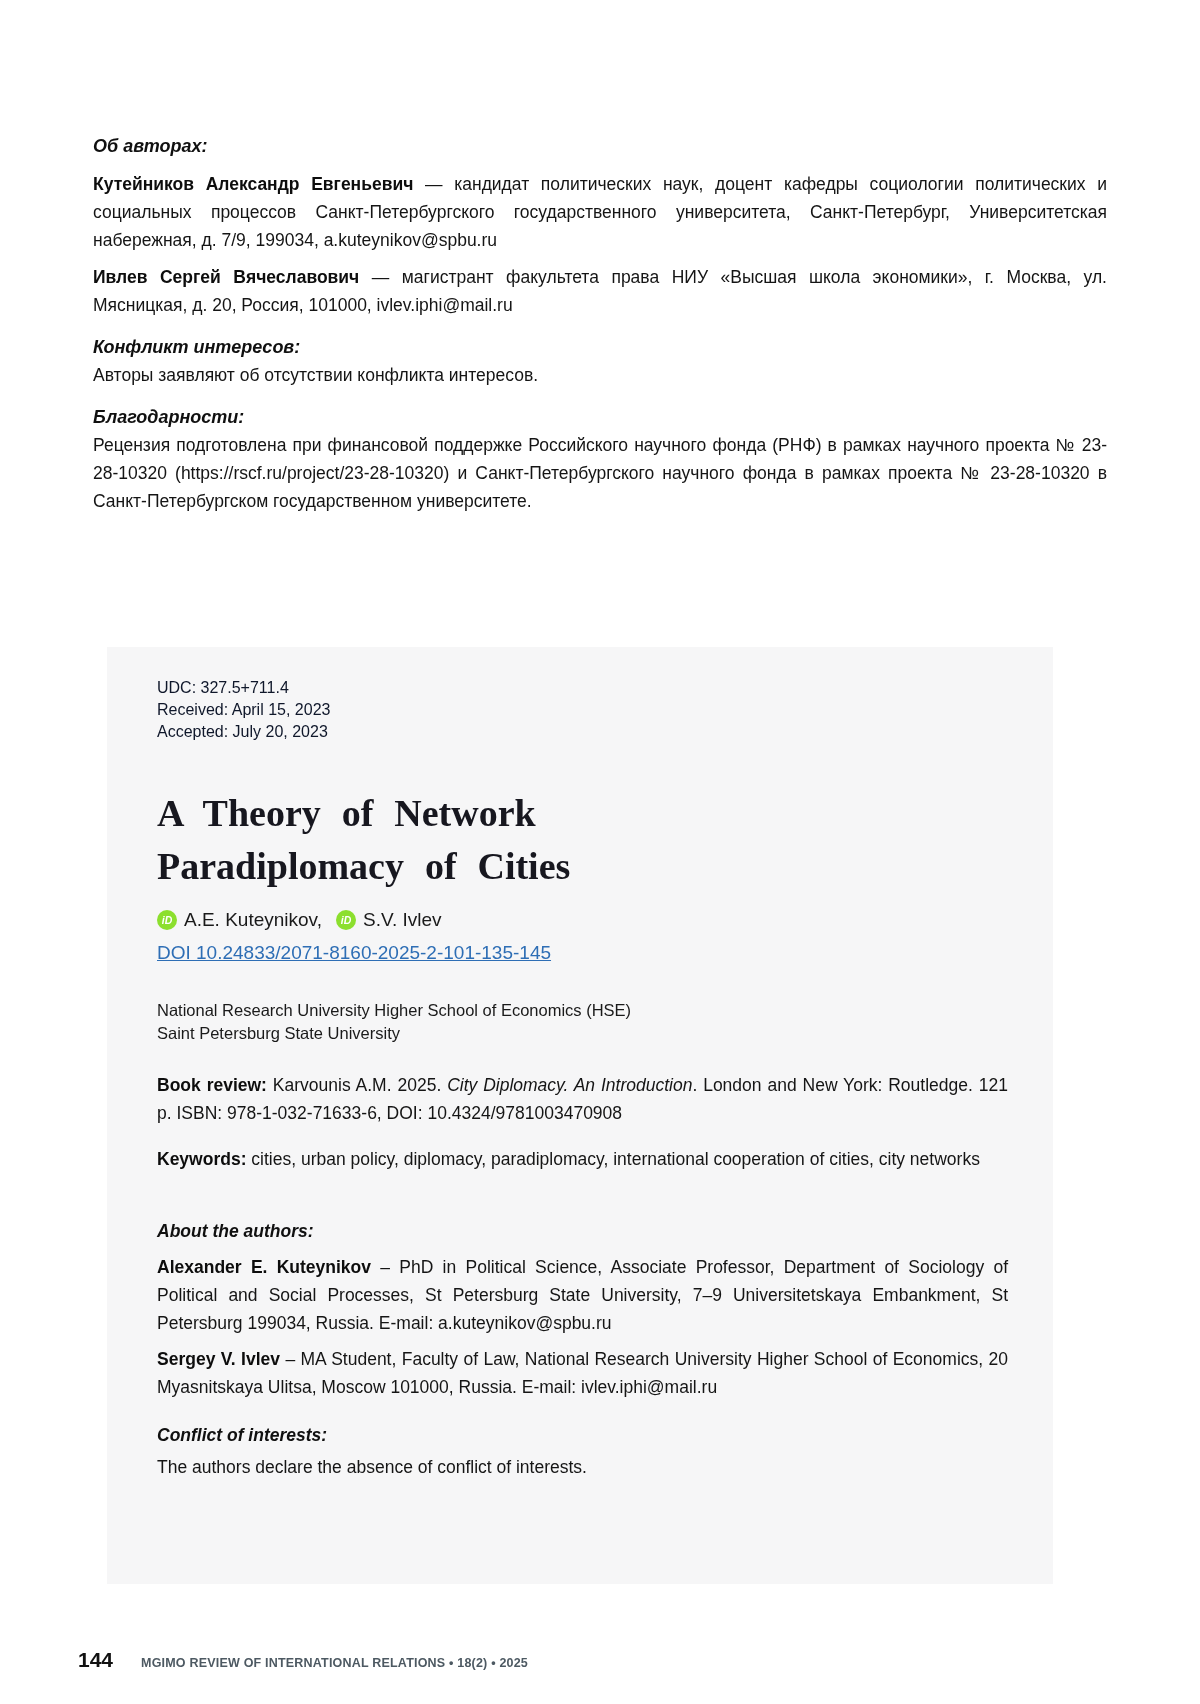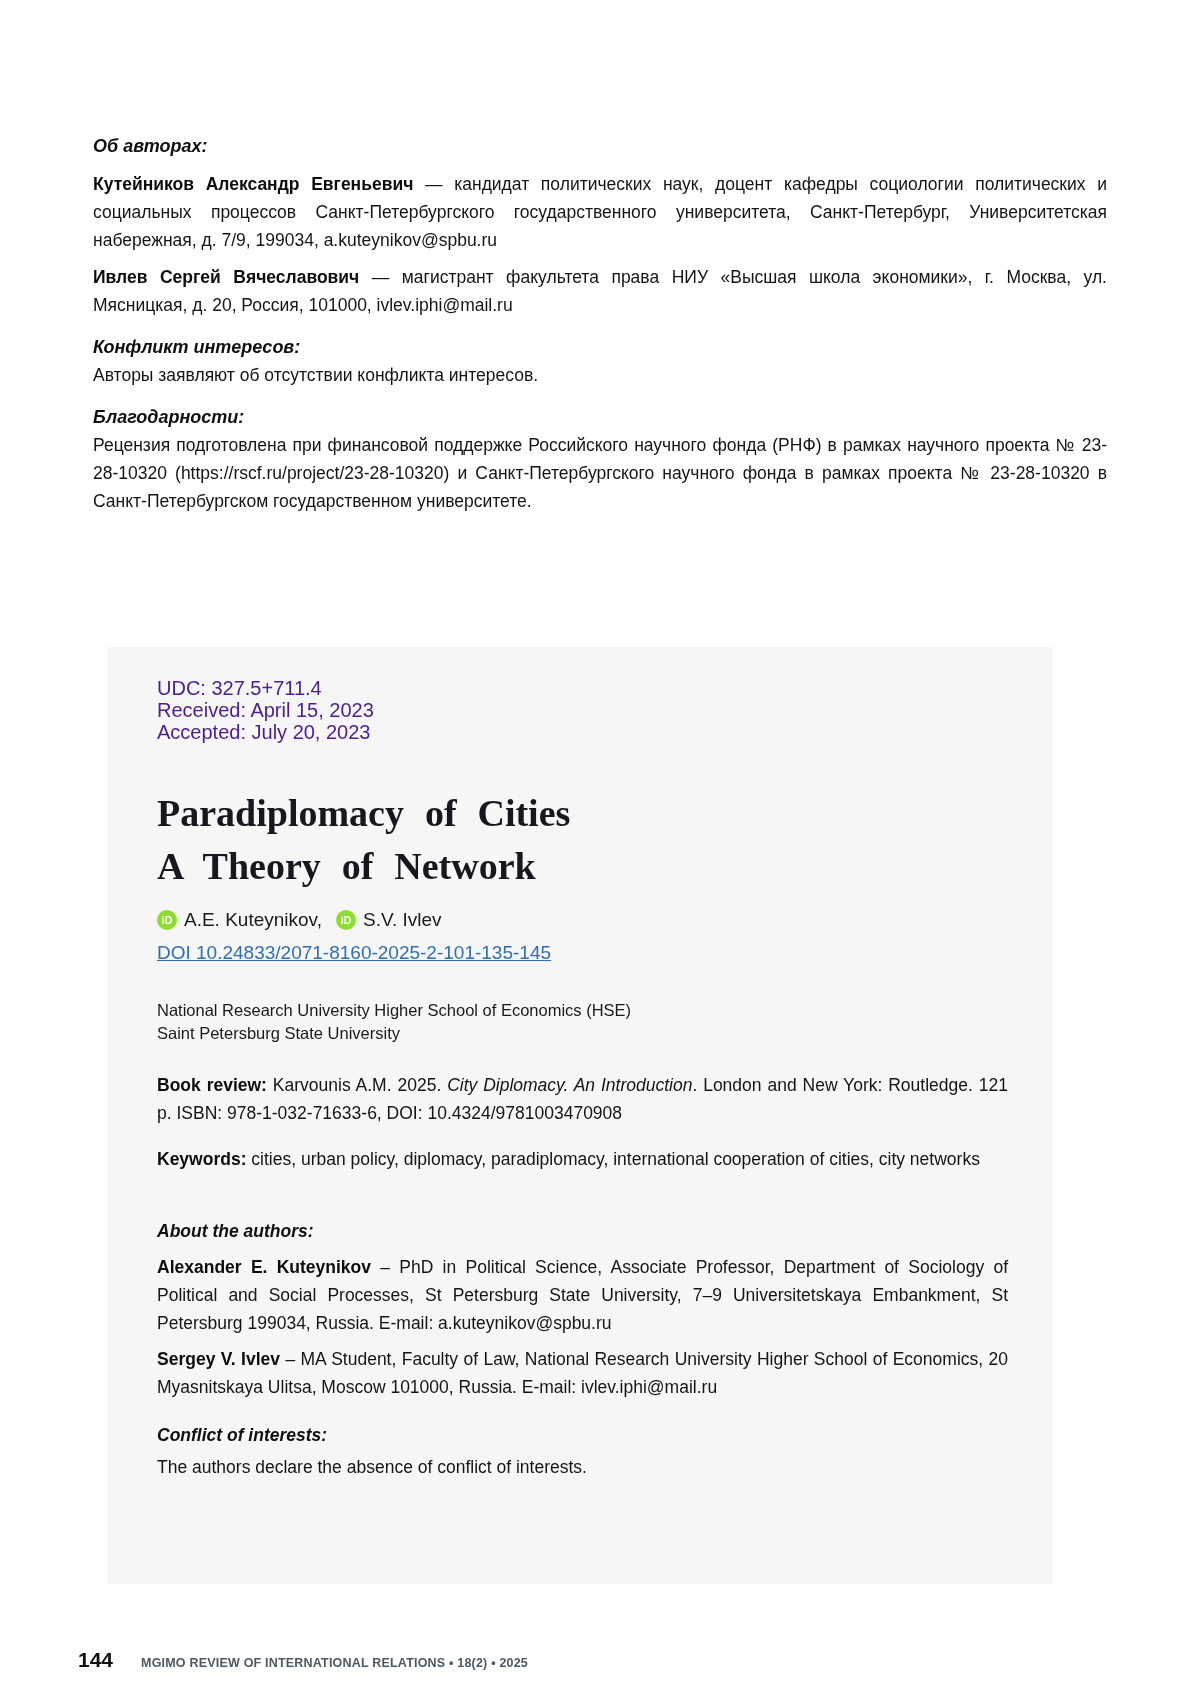--- a/index.html
+++ b/index.html
@@ -47,21 +47,21 @@
   }
   .para b { color: #0d0d0d; }
   
   .card {
     position: absolute;
     top: 647px; left: 107px;
     width: 946px; height: 937px;
     background: #f6f6f7;
     padding: 30px 45px 0 50px;
   }
-  .meta { font-size: 20px; line-height: 22px; color: #4c1d95; }
+  .meta { font-size: 16px; line-height: 22px; color: #0f172a; }
   .article-title {
     margin-top: 44px;
     font-family: "Liberation Serif", serif;
     font-weight: bold;
     font-size: 38px;
     line-height: 53px;
     color: #17171f;
     word-spacing: 0.30em;
   }
   .authors-row {
@@ -77,20 +77,21 @@
   .orcid {
     display: inline-flex;
     width: 20px; height: 20px;
     border-radius: 50%;
     background: #8cdf2e;
     color: #ffffff;
     font-size: 10.5px;
     font-weight: bold;
     align-items: center;
     justify-content: center;
+    font-style: italic;
   }
   .doi {
     display: inline-block;
     margin-top: 6px;
     font-size: 19px;
     line-height: 28px;
     color: #2e6eb5;
     text-decoration: underline;
     cursor: pointer;
   }
@@ -138,22 +139,22 @@
   </div>
 
   <div class="card">
     <div class="meta">
       <div>UDC: 327.5+711.4</div>
       <div>Received: April 15, 2023</div>
       <div>Accepted: July 20, 2023</div>
     </div>
 
     <div class="article-title">
+      <div>A Theory of Network</div>
       <div>Paradiplomacy of Cities</div>
-      <div>A Theory of Network</div>
     </div>
 
     <div class="authors-row">
       <span class="author-item">
           <span class="orcid">iD</span>
           <span>A.E. Kuteynikov,</span>
         </span>
       <span class="author-item">
           <span class="orcid">iD</span>
           <span>S.V. Ivlev</span>

